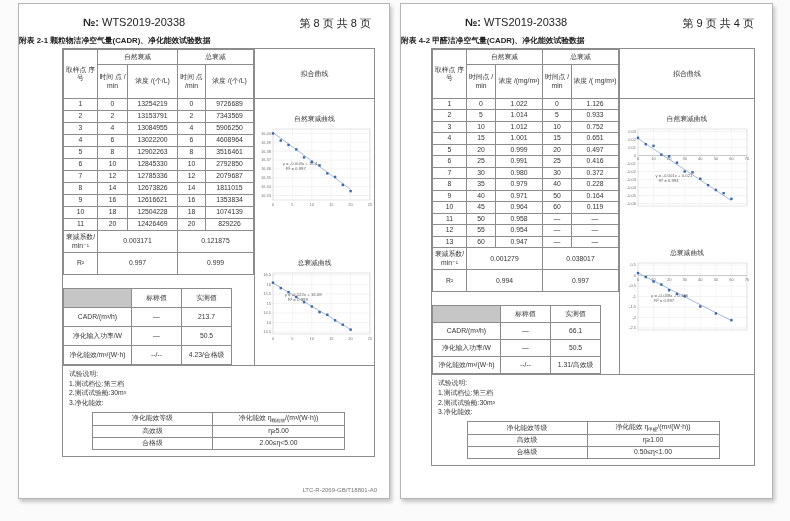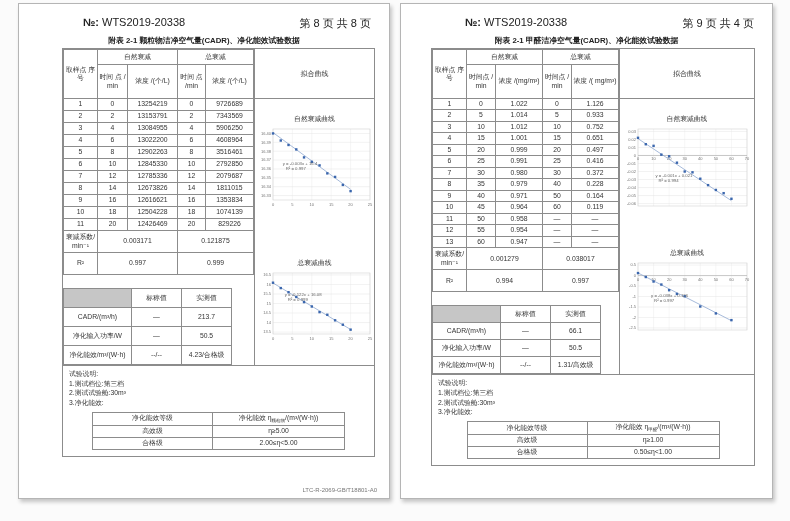--- a/index.html
+++ b/index.html
@@ -5,21 +5,21 @@
   * { margin:0; padding:0; box-sizing:border-box; }
   html,body { width:790px; height:521px; background:#fbfbfb; overflow:hidden;
               font-family:"Liberation Sans","DejaVu Sans",sans-serif; color:#333; }
   .page { position:absolute; top:3px; width:372px; height:496px; background:#fff;
           border:1px solid #b5b5b5; box-shadow:2px 3px 4px rgba(0,0,0,.22); }
   .page-l { left:18px; }
   .page-r { left:400px; width:373px; }
   .page-header { position:absolute; top:12px; left:40px; right:18px;
                  display:flex; justify-content:space-between; font-size:11px; color:#222;margin-left:24px; }
   .doc-no b { font-weight:bold; }
-  .page-title { position:absolute; top:31px; left:0; right:0; text-align:center;
+  .page-title { position:absolute; top:31px; left:0; right:0; 
                 font-size:7.8px; font-weight:bold; color:#222; }
   .content-box { position:absolute; top:44px; border:1px solid #8c8c8c; background:#fff;
                  display:flex; flex-direction:column; }
   .page-l .content-box { left:43px; width:313px; }
   .page-r .content-box { left:30px; width:324px; }
   .upper { display:flex; align-items:stretch; }
   .left-stack { flex:0 0 auto; }
   table { border-collapse:collapse; table-layout:fixed; }
   td,th { border:1px solid #8c8c8c; font-size:6.8px; font-weight:normal; text-align:center;
           vertical-align:middle; padding:1px 1px; color:#333; word-break:break-all; line-height:1.25; }
@@ -342,21 +342,21 @@
   </div>
 
   <div class="footer-code">LTC-R-2069-GB/T18801-A0</div>
 </div>
 
 <div class="page page-r">
   <div class="page-header">
     <span class="doc-no"><b>№:</b> <span>WTS2019-20338</span></span>
     <span>第 9 页 共 4 页</span>
   </div>
-  <div class="page-title">附表 2-1  甲醛洁净空气量(CADR)、净化能效试验数据</div>
+  <div class="page-title">附表 4-2  甲醛洁净空气量(CADR)、净化能效试验数据</div>
 
   <div class="content-box">
     <div class="upper">
       <div class="left-stack">
         <table class="data-table">
           <colgroup>
               <col style="width:34px">
               <col style="width:29px">
               <col style="width:47px">
               <col style="width:29px">

